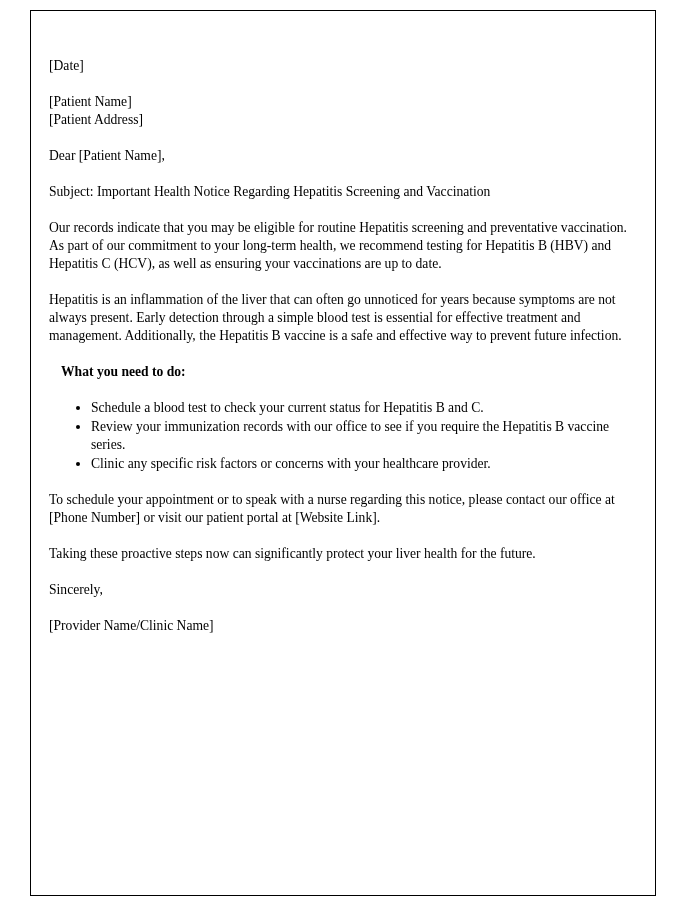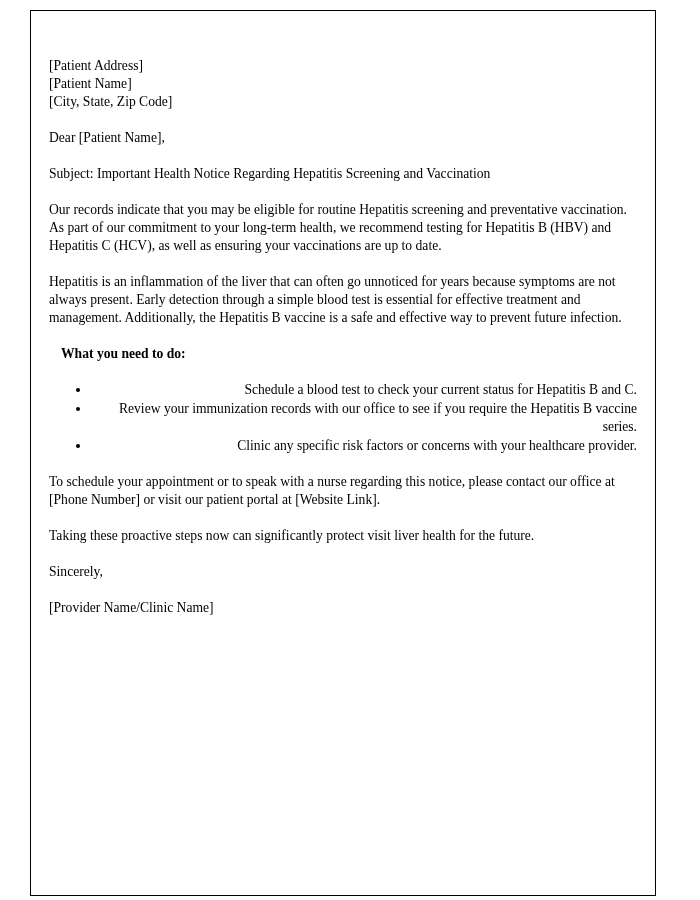--- a/index.html
+++ b/index.html
@@ -31,58 +31,57 @@
   .line {
     margin: 0;
   }
   .bold {
     font-weight: bold;
     margin-left: 12px;
   }
   ul.actions {
     margin: 0 0 18px 0;
     padding: 0 0 0 42px;
-    text-align: right;
   }
   ul.actions li {
     margin: 0 0 1px 0;
     padding-left: 0;
   }
 </style>
 </head>
 <body>
 
 <div class="page">
 
+  <p class="block">[Date]</p>
 
   <div class="block">
+    <p class="line">[Patient Name]</p>
     <p class="line">[Patient Address]</p>
-    <p class="line">[Patient Name]</p>
-    <p class="line">[City, State, Zip Code]</p>
   </div>
 
   <p class="block">Dear [Patient Name],</p>
 
   <p class="block">Subject: Important Health Notice Regarding Hepatitis Screening and Vaccination</p>
 
   <p class="block">Our records indicate that you may be eligible for routine Hepatitis screening and preventative vaccination. As part of our commitment to your long-term health, we recommend testing for Hepatitis B (HBV) and Hepatitis C (HCV), as well as ensuring your vaccinations are up to date.</p>
 
   <p class="block">Hepatitis is an inflammation of the liver that can often go unnoticed for years because symptoms are not always present. Early detection through a simple blood test is essential for effective treatment and management. Additionally, the Hepatitis B vaccine is a safe and effective way to prevent future infection.</p>
 
   <p class="block bold">What you need to do:</p>
 
   <ul class="actions">
     <li>Schedule a blood test to check your current status for Hepatitis B and C.</li>
     <li>Review your immunization records with our office to see if you require the Hepatitis B vaccine series.</li>
     <li>Clinic any specific risk factors or concerns with your healthcare provider.</li>
   </ul>
 
   <p class="block">To schedule your appointment or to speak with a nurse regarding this notice, please contact our office at [Phone Number] or visit our patient portal at [Website Link].</p>
 
-  <p class="block">Taking these proactive steps now can significantly protect visit liver health for the future.</p>
+  <p class="block">Taking these proactive steps now can significantly protect your liver health for the future.</p>
 
   <p class="block">Sincerely,</p>
 
   <div class="block">
     <p class="line">[Provider Name/Clinic Name]</p>
   </div>
 
 </div>
 
 </body></html>

